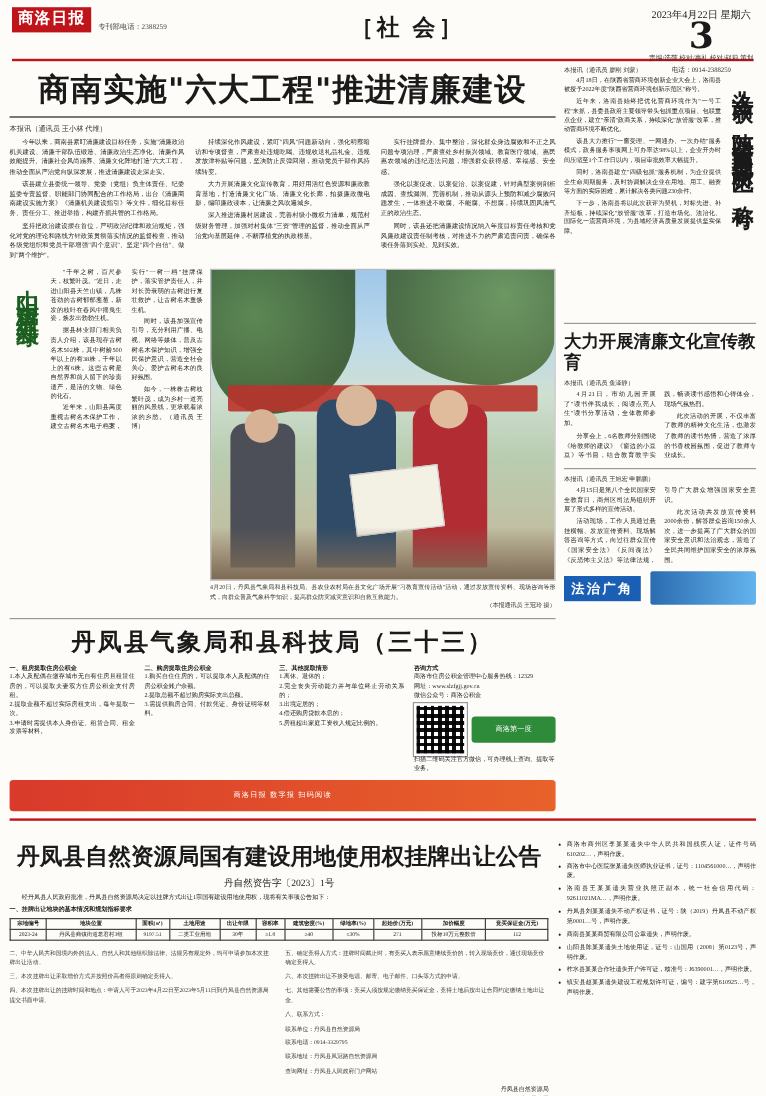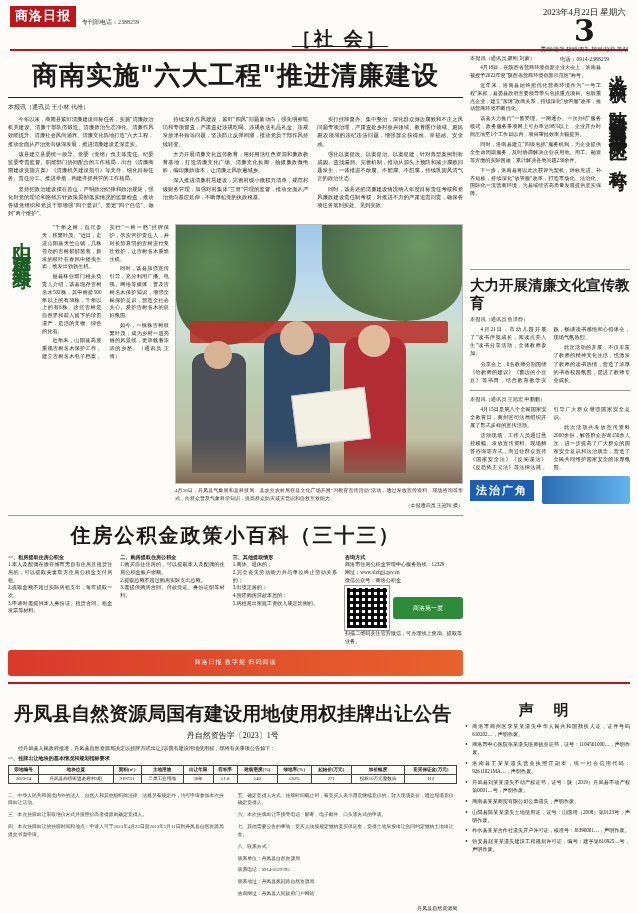--- a/index.html
+++ b/index.html
@@ -15,21 +15,21 @@
 
   
   .masthead{display:flex;align-items:flex-start;justify-content:space-between;padding:6px 2px 2px 2px;height:40px;}
   .mast-left{display:flex;align-items:flex-start;gap:6px;}
   .logo{
     background:#c0141b;color:#fff;font-family:"DejaVu Serif",serif;
     font-weight:bold;font-size:13px;letter-spacing:1px;padding:3px 5px;line-height:1.15;
     writing-mode:horizontal-tb;
   }
   .logo-sub{font-size:6px;color:#444;margin-top:12px;letter-spacing:0;}
-  .mast-center{font-size:19px;letter-spacing:3px;font-weight:bold;margin-top:20px;text-decoration:underline;}
+  .mast-center{font-size:19px;letter-spacing:3px;font-weight:bold;margin-top:4px;}
   .mast-right{text-align:center;font-size:8px;line-height:1.5;}
   .bignum{font-size:30px;font-weight:bold;line-height:0.8;font-family:"DejaVu Serif",serif;}
   .date-line{font-size:8.5px;}
   .contacts{font-size:5.6px;color:#333;margin-top:2px;}
   .rule{border-top:2px solid #c0141b;margin:1px 2px 0 2px;}
 
   
   .cols{display:flex;gap:7px;margin-top:4px;}
   .col-main{width:455px;}
   .col-right{width:160px;}
@@ -188,21 +188,21 @@
             <div class="crowd"></div>
           </div>
           <div class="caption">
             <span>4月20日，丹凤县气象局和县科技局、县农业农村局在县文化广场开展"习教育宣传活动"活动，通过发放宣传资料、现场咨询等形式，向群众普及气象科学知识，提高群众防灾减灾意识和自救互救能力。</span>
             <span class="credit">（本报通讯员 王冠玲 摄）</span>
           </div>
         </div>
       </div>
 
       <div class="hr-thin"></div>
-      <div class="sub-headline">住房公积金政策小百科（三十三）</div>
+      <div class="sub-headline">丹凤县气象局和县科技局（三十三）</div>
       <div style="display:flex;gap:8px;">
         <div style="flex:1;font-size:5.1px;line-height:1.5;text-align:justify;">
           <div style="font-weight:bold;">一、租房提取住房公积金</div>
           <div>1.本人及配偶在缴存城市无自有住房且租赁住房的，可以提取夫妻双方住房公积金支付房租。</div>
           <div>2.提取金额不超过实际房租支出，每年提取一次。</div>
           <div>3.申请时需提供本人身份证、租赁合同、租金发票等材料。</div>
         </div>
         <div style="flex:1;font-size:5.1px;line-height:1.5;text-align:justify;">
           <div style="font-weight:bold;">二、购房提取住房公积金</div>
           <div>1.购买自住住房的，可以提取本人及配偶的住房公积金账户余额。</div>
@@ -330,21 +330,20 @@
             <p>查询网址：丹凤县人民政府门户网站</p>
           </div>
         </div>
         <div class="foot">
           <div>丹凤县自然资源局</div>
           <div>2023年4月22日</div>
         </div>
       </div>
 
       <div class="bcol-right">
-        <div class="decl-title">声 明</div>
         <ul class="decl-list">
           <li>商洛市商州区李某某遗失中华人民共和国残疾人证，证件号码610202…，声明作废。</li>
           <li>商洛市中心医院张某遗失医师执业证书，证号：1104561000…，声明作废。</li>
           <li>洛南县王某某遗失营业执照正副本，统一社会信用代码：92611021MA…，声明作废。</li>
           <li>丹凤县刘某某遗失不动产权证书，证号：陕（2019）丹凤县不动产权第0001…号，声明作废。</li>
           <li>商南县某某商贸有限公司公章遗失，声明作废。</li>
           <li>山阳县陈某某遗失土地使用证，证号：山国用（2008）第0123号，声明作废。</li>
           <li>柞水县某某合作社遗失开户许可证，核准号：J6390001…，声明作废。</li>
           <li>镇安县赵某某遗失建设工程规划许可证，编号：建字第610925…号，声明作废。</li>
         </ul>

